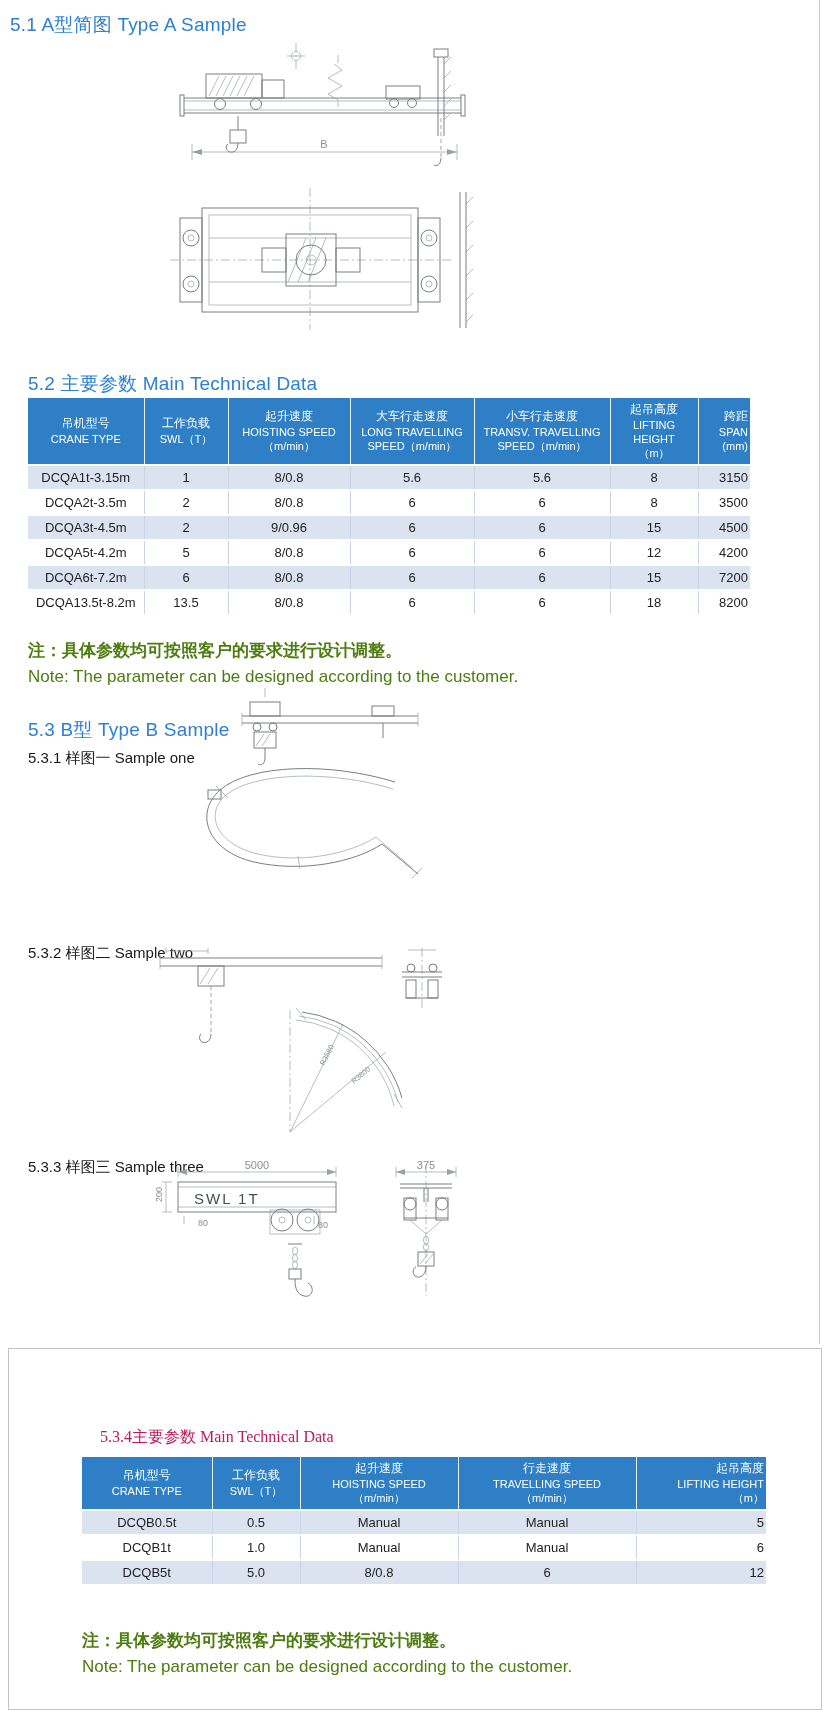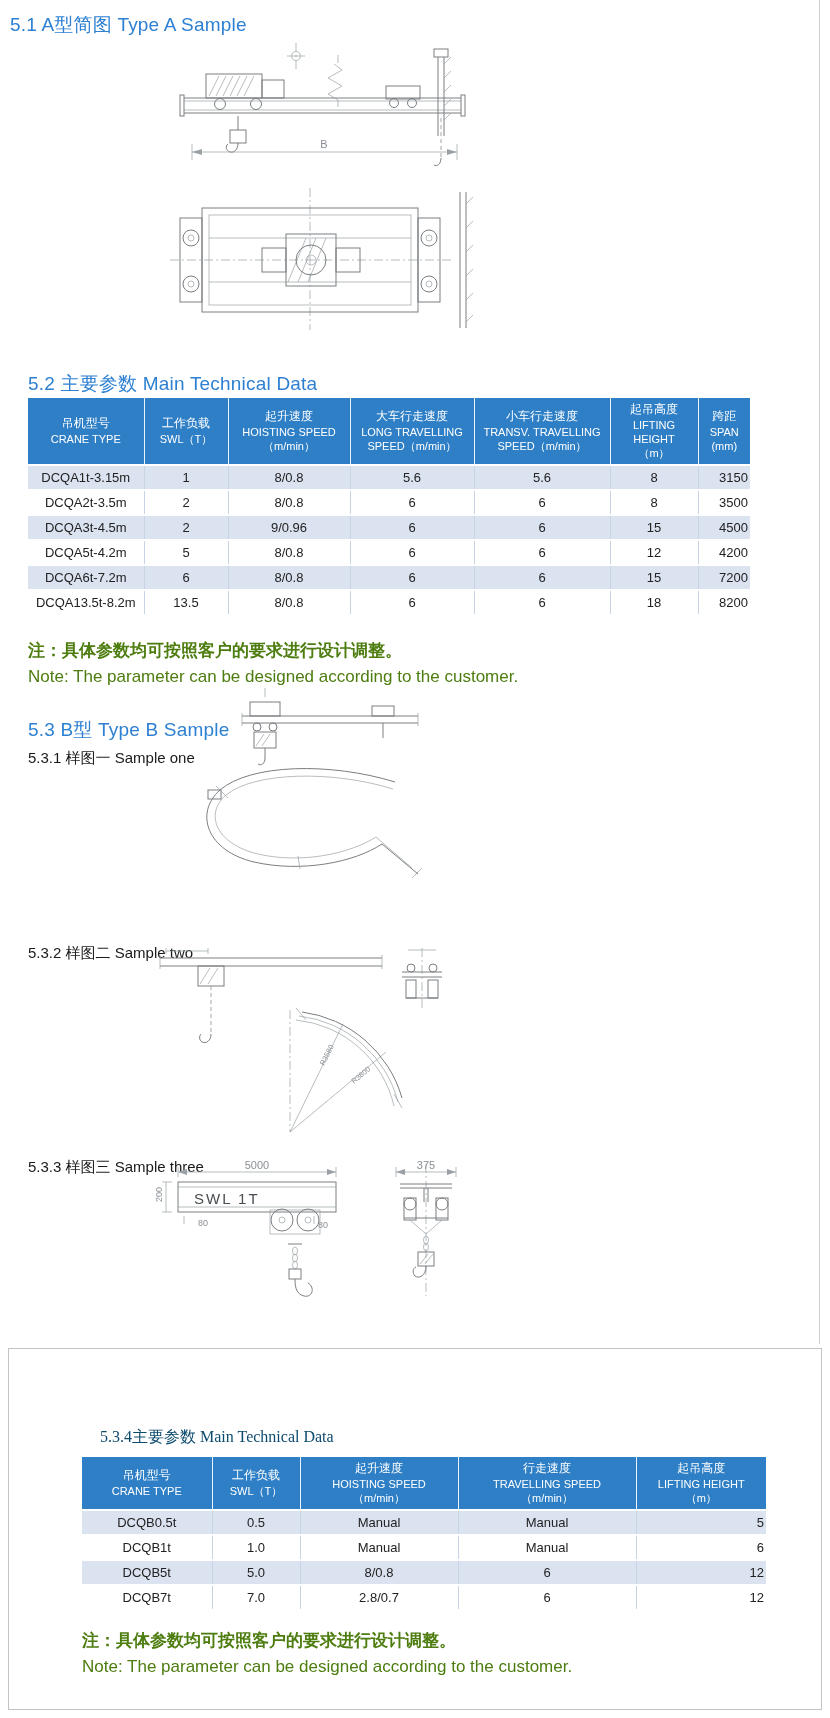--- a/index.html
+++ b/index.html
@@ -2,30 +2,30 @@
 <html><head>
 <meta charset="utf-8">
 <style>
   * { margin:0; padding:0; box-sizing:border-box; }
   html,body { background:#ffffff; }
   body { font-family:"Liberation Sans", sans-serif; color:#1a1a1a; }
   .page { position:relative; width:830px; height:1718px; background:#fff; overflow:hidden; }
   .abs { position:absolute; }
   .h-blue { color:#2e80d2; font-size:19px; font-weight:400; letter-spacing:.2px; white-space:nowrap; }
   .h-sub { color:#1a1a1a; font-size:15px; font-weight:400; white-space:nowrap;margin-top:17px; }
-  .h-serif { font-family:"Liberation Serif", serif; font-size:16px; color:#0c4a6e; white-space:nowrap; }
+  .h-serif { font-family:"Liberation Serif", serif; font-size:16px; color:#be185d; white-space:nowrap; }
   .note { font-size:17px; line-height:1.5; color:#4d7c0f; }
   .note .cn { font-weight:600; }
   table.data { border-collapse:collapse; table-layout:fixed; }
   table.data thead th {
     background:#2e7fc6; color:#fff; font-weight:400; font-size:12px;
     padding:4px 2px; vertical-align:middle; line-height:1.3;
     border-right:1px solid rgba(255,255,255,.9); border-bottom:2px solid #fff;
   }
-  table.data thead th:last-child { border-right:none; }
+  table.data thead th:last-child { border-right:none;text-align:right; }
   table.data thead .en { font-size:11px; }
   table.data tbody td {
     text-align:center; font-size:13px; color:#222; height:25px; padding:2px;
     border-right:1px solid #c9d3e6; border-bottom:2px solid #fff; background:#fff;
   }
   table.data tbody td:last-child { border-right:none;text-align:right; }
   table.data tbody tr:nth-child(odd) td { background:#dbe3f1; }
   .vline { background:#cfcfcf; width:1px; }
   .frame-box { border:1px solid #c3c3c3; }
   svg { display:block; }
@@ -466,27 +466,20 @@
             <td>Manual</td>
             <td>6</td>
           </tr>
           <tr>
             <td>DCQB5t</td>
             <td>5.0</td>
             <td>8/0.8</td>
             <td>6</td>
             <td>12</td>
           </tr>
-          <tr>
-            <td>DCQB7t</td>
-            <td>7.0</td>
-            <td>2.8/0.7</td>
-            <td>6</td>
-            <td>12</td>
-          </tr>
         </tbody>
     </table>
   </div>
 
   <div class="abs note" style="left:82px; top:1628px;">
     <div class="cn">注：具体参数均可按照客户的要求进行设计调整。</div>
     <div>Note: The parameter can be designed according to the customer.</div>
   </div>
 
 </div>

